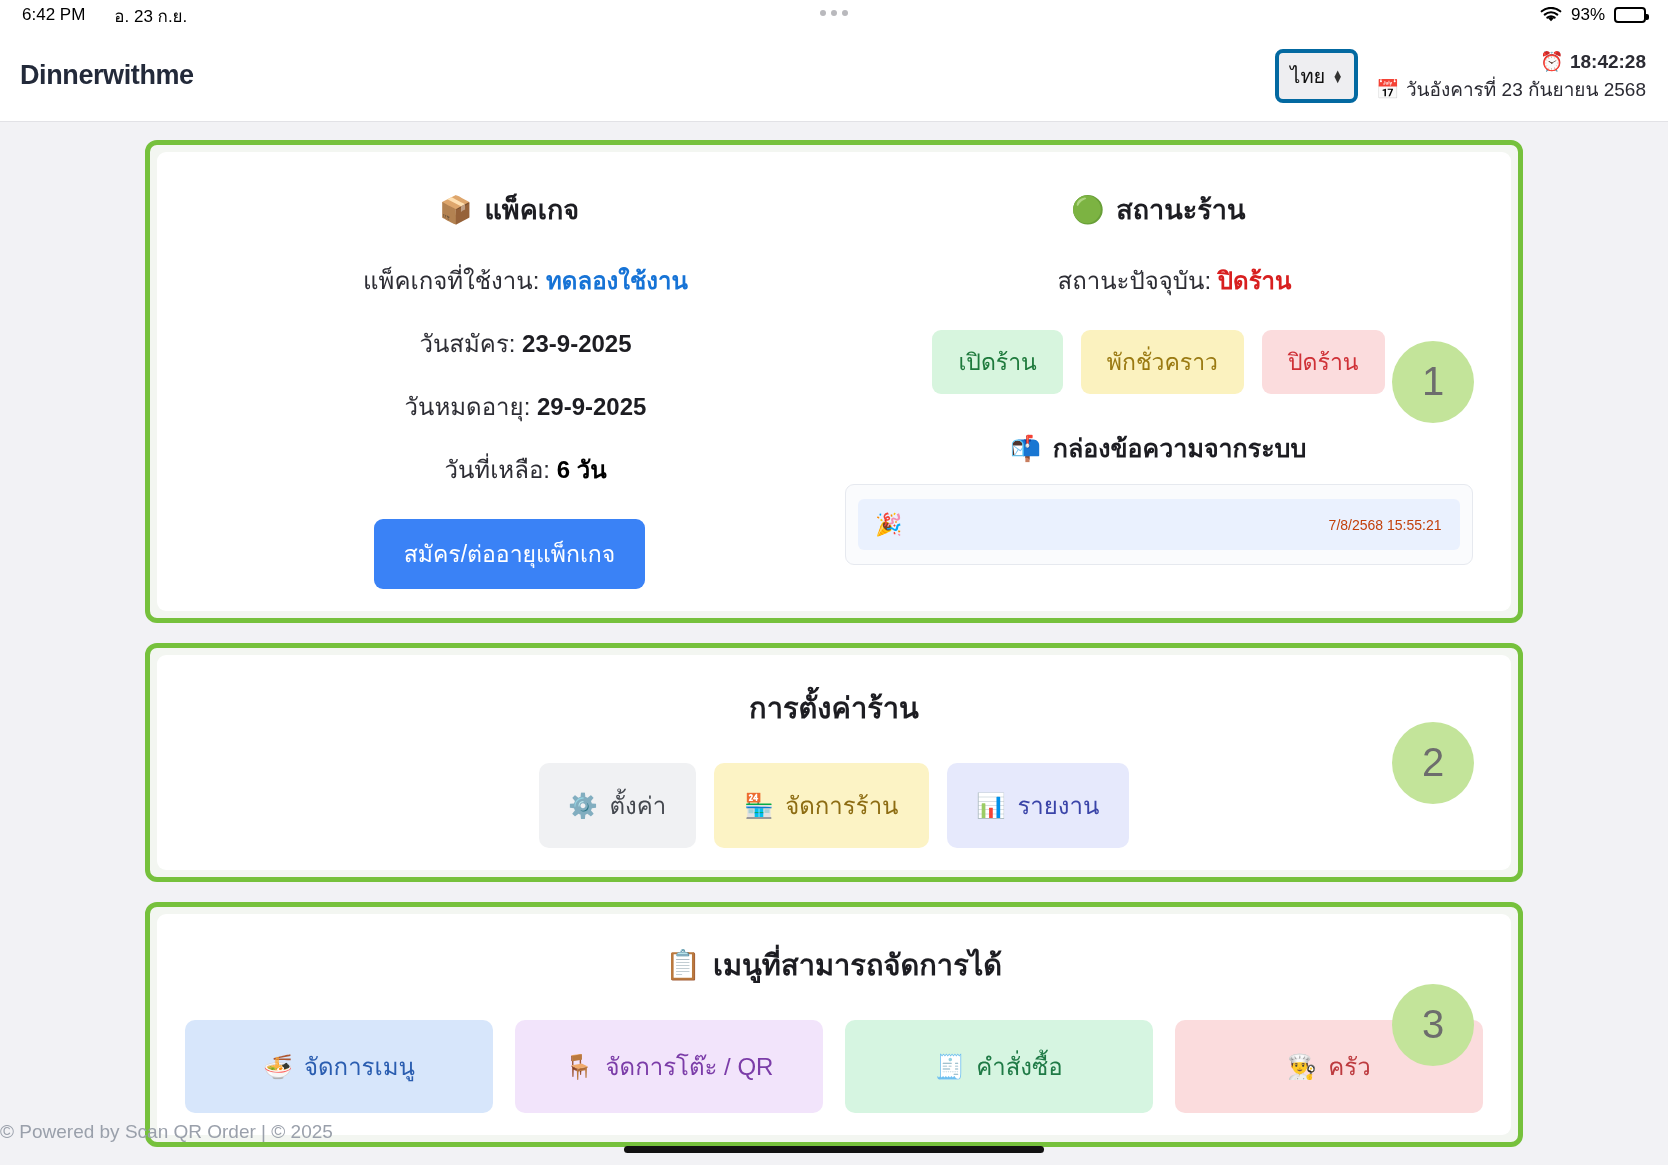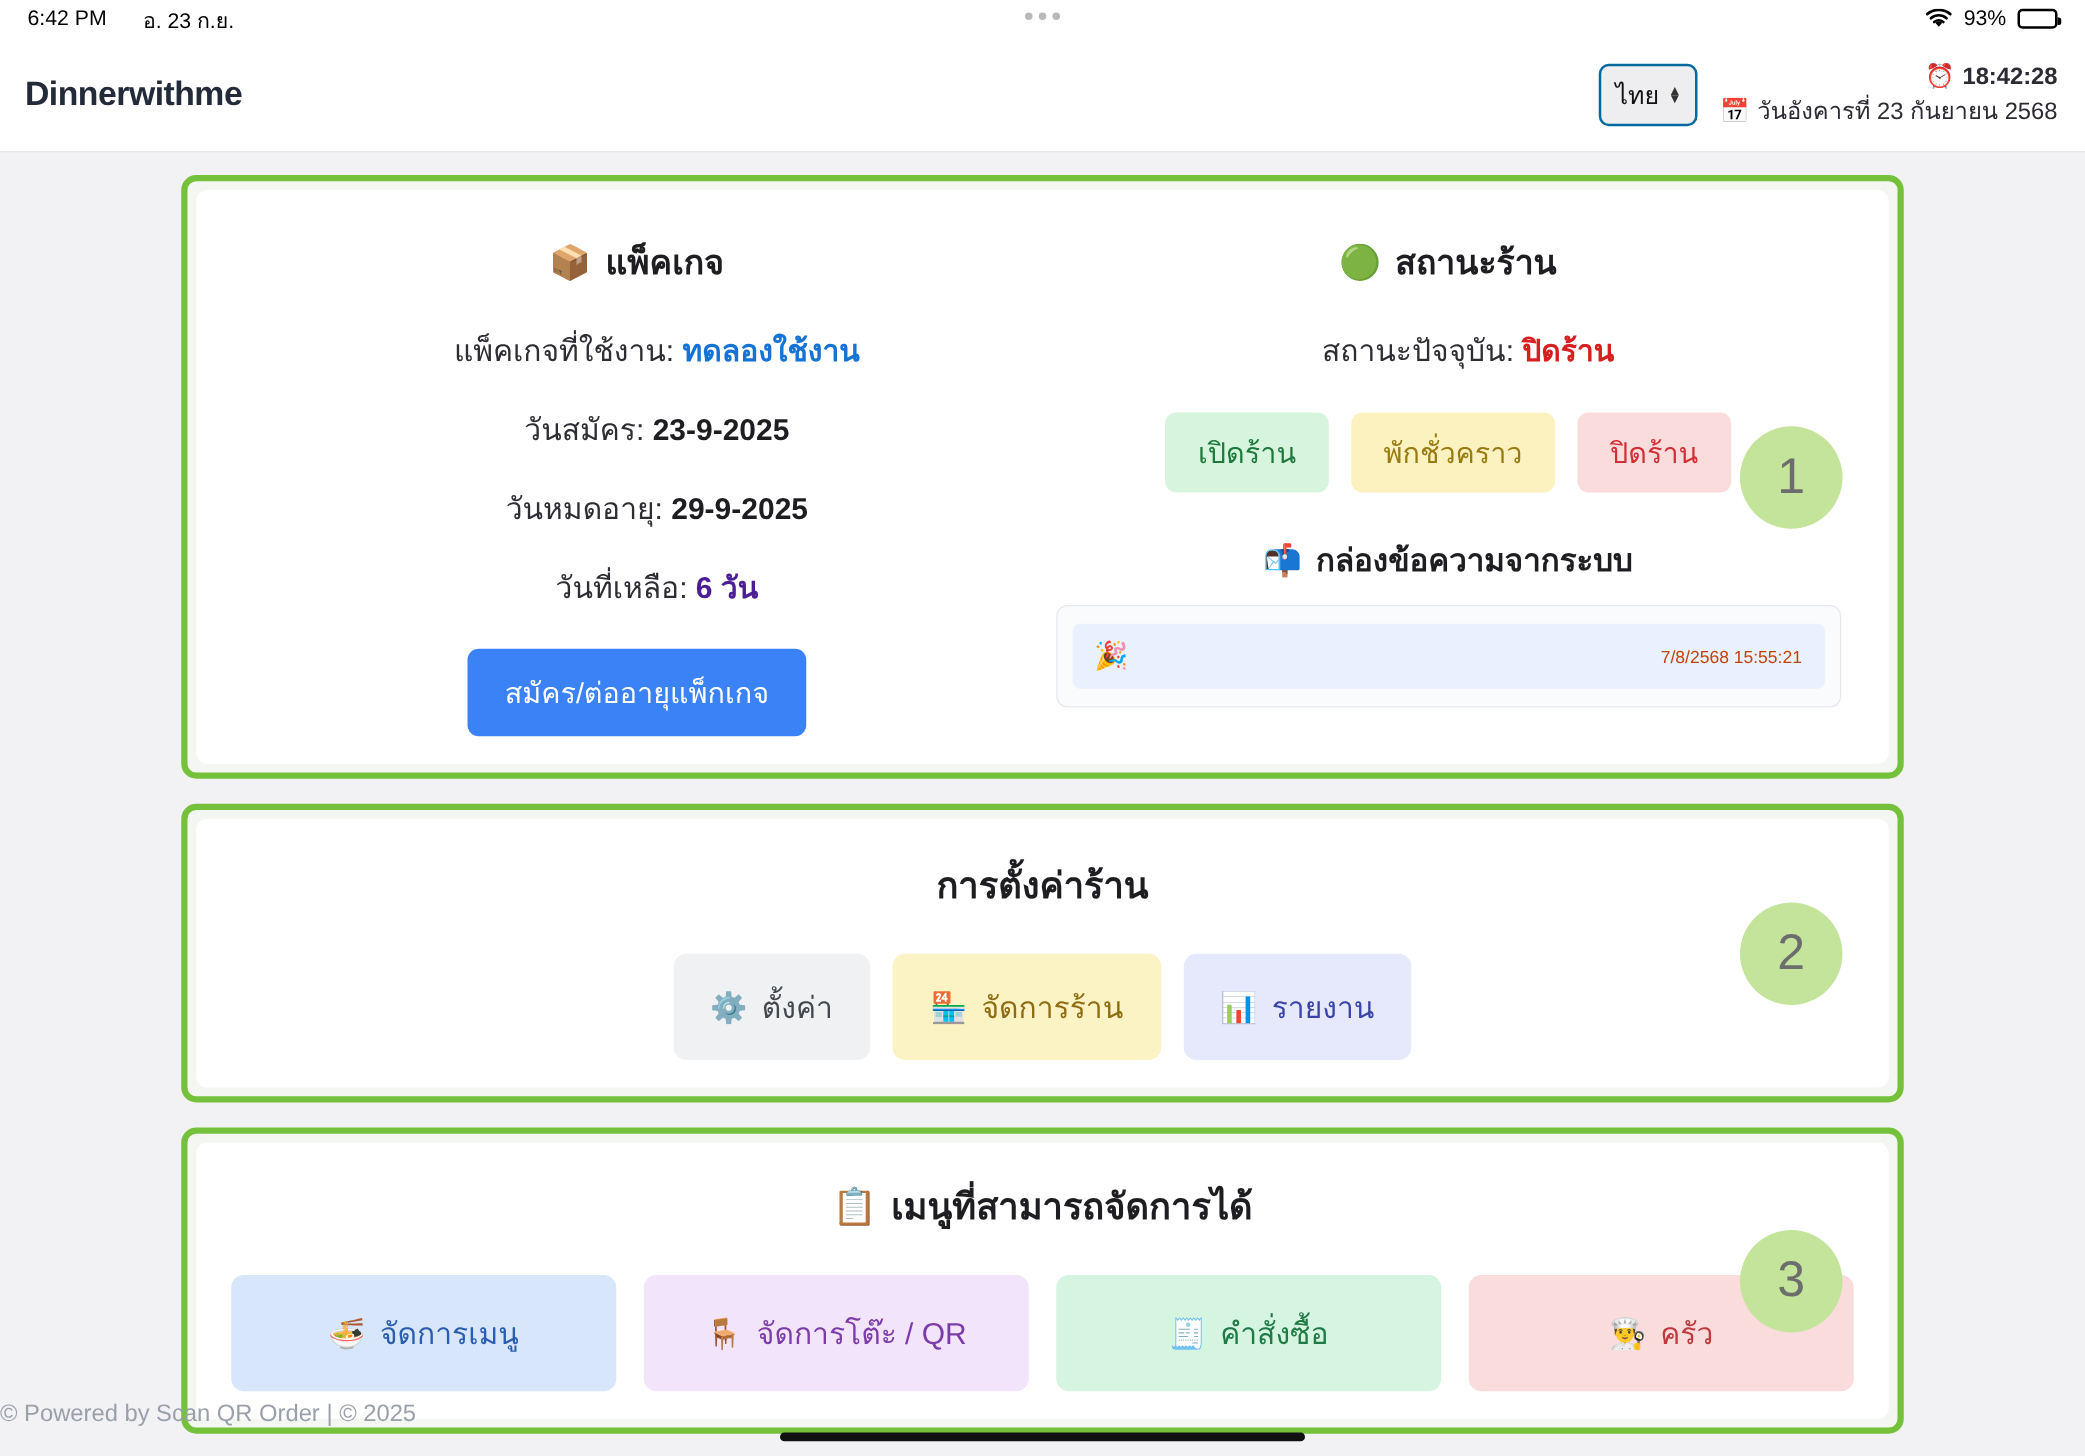--- a/index.html
+++ b/index.html
@@ -46,21 +46,21 @@
     border-bottom: 1px solid #e2e2e6;
     display: flex; align-items: center;
     padding: 0 22px 0 20px;
   }
   .logo {
     font-size: 27px; font-weight: 700; color: #232a3a; letter-spacing: -0.4px;
   }
   .header-right { margin-left: auto; display: flex; align-items: center; gap: 18px; }
   .lang-select {
     display: flex; align-items: center; gap: 7px;
-    background: #eeeef1; border: 2px solid #0369a1; border-radius: 8px;
+    background: #eeeef1; border: 4px solid #0369a1; border-radius: 8px;
     padding: 7px 11px; font-size: 20px; color: #111;
   }
   .lang-chevrons { display: flex; flex-direction: column; line-height: 6px; font-size: 11px; color: #333; }
   .datetime { text-align: left; font-size: 19px; color: #2b2b33; line-height: 1.45; }
   .dt-row { display: flex; align-items: center; gap: 6px; }
   .dt-time { justify-content: flex-end; font-weight: 600; }
   .logout-btn {
     background: #f0453f; color: #fff; border: none; border-radius: 9px;
     padding: 13px 22px; font-size: 21px; font-family: inherit; cursor: pointer;
   }
@@ -93,21 +93,21 @@
   .col { flex: 1; display: flex; flex-direction: column; align-items: center; }
   .col-left { padding-top: 14px; }
   .col-right { padding-top: 14px; }
   .block-title {
     font-size: 27px; font-weight: 700; color: #1d1d22;
     display: flex; align-items: center; gap: 11px; margin-bottom: 30px;
   }
   .kv { font-size: 24px; color: #2d2d34; margin-bottom: 24px; margin-left: 32px; }
   .val-blue { color: #1673d6; font-weight: 700; }
   .val-dark { color: #1d1d22; font-weight: 700; }
-  .val-green { color: #4c1d95; font-weight: 700; }
+  .val-green { color: #000000; font-weight: 700; }
   .val-red { color: #d81f1f; font-weight: 700; }
   .btn-renew {
     margin-top: 6px; background: #3a82f6; color: #fff; border: none;
     border-radius: 9px; padding: 17px 30px; font-size: 23px;
     font-family: inherit; cursor: pointer;
   }
   .status-btns { display: flex; gap: 18px; margin: 6px 0 34px; }
   .status-btn {
     border: none; border-radius: 9px; padding: 14px 26px;
     font-size: 23px; font-family: inherit; cursor: pointer;

